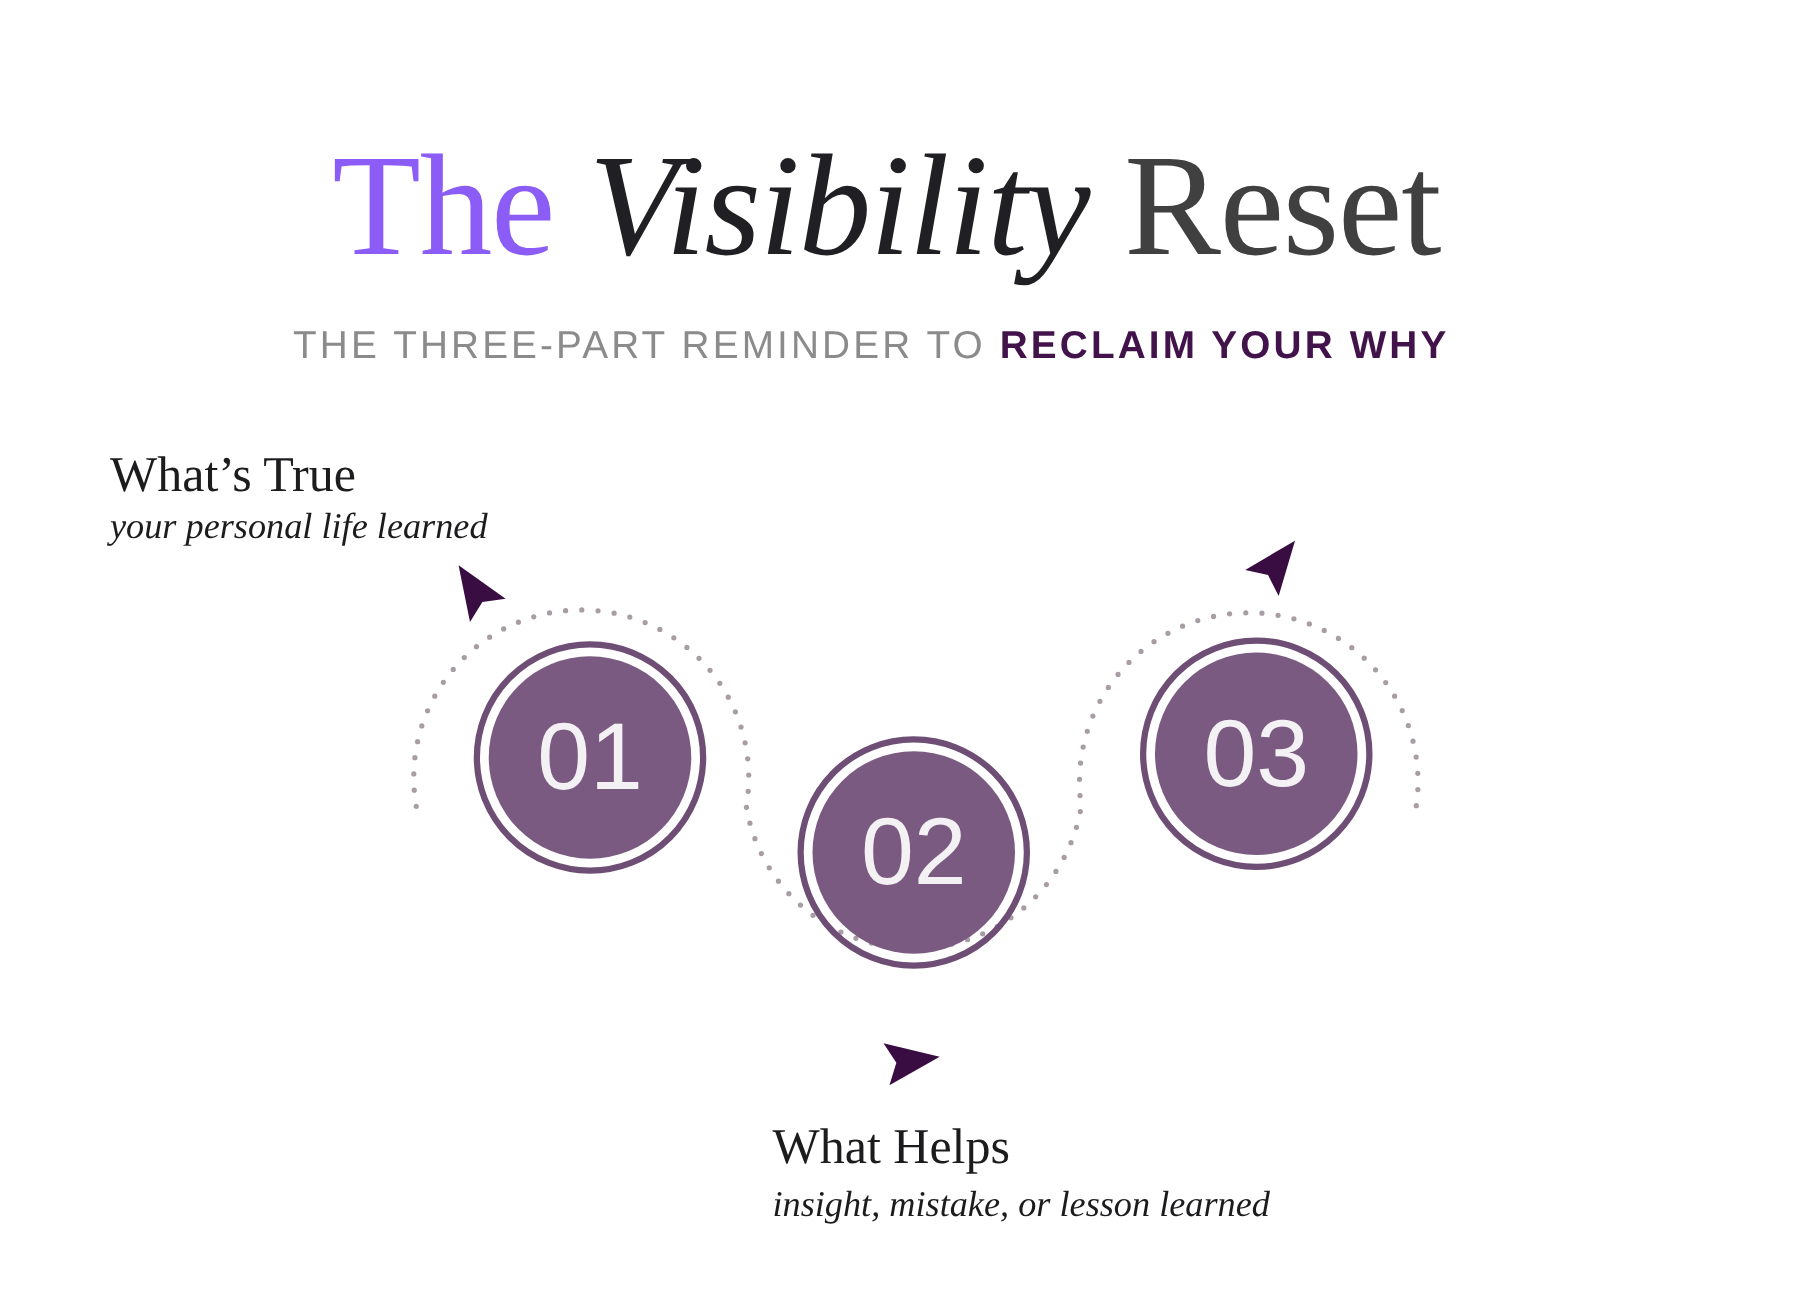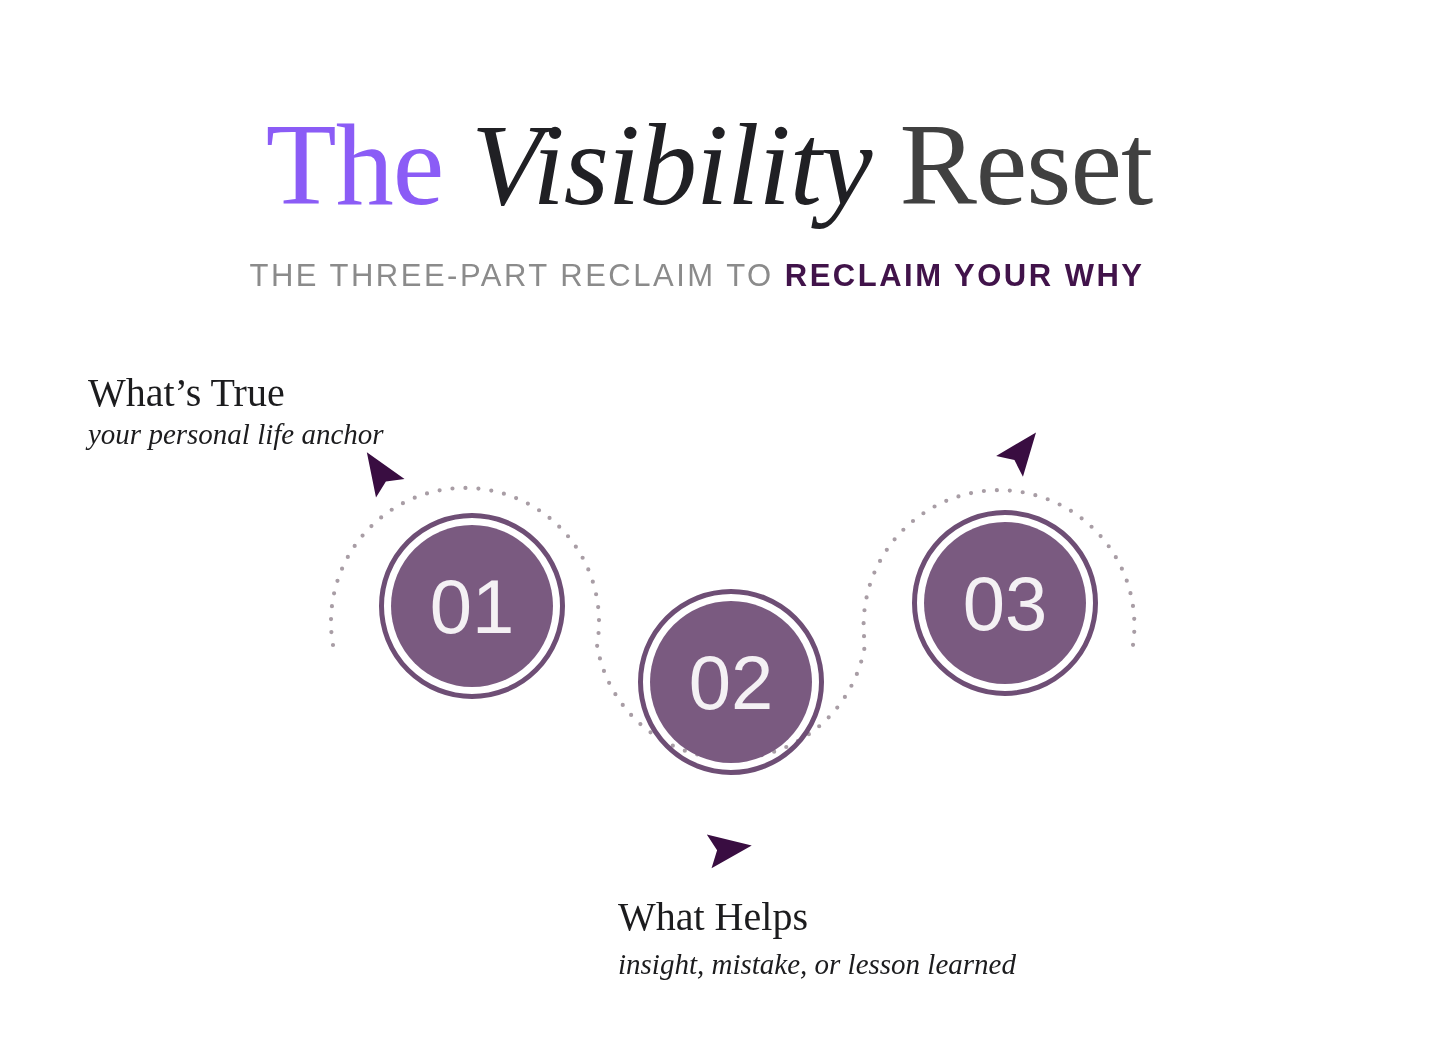--- a/index.html
+++ b/index.html
@@ -35,21 +35,21 @@
     font-family: "Liberation Sans", sans-serif;
     font-size: 31px;
     line-height: 1;
     letter-spacing: 2.5px;
     font-weight: 400;
     color: #8b8b8b;
     white-space: nowrap;
   }
   .subtitle .strong { font-weight: 700; color: #41134a; }
   .label { position: absolute; }
-  .label-1 { left: 88px;   top: 373px; }
+  .label-1 { left: 88px;   top: 360px; }
   .label-2 { left: 618px;  top: 897px; }
   .label-3 { left: 1072px; top: 373px; }
   .label-heading {
     font-size: 40px;
     line-height: 1;
     color: #1c1c1e;
     white-space: nowrap;
   }
   .label-desc {
     margin-top: 6px;
@@ -76,27 +76,27 @@
 
 <div class="canvas">
 
   <h1 class="title">
     <span style="color: #8b5cf6;">The</span>
     <span class="it" style="color: rgb(32, 32, 36);">Visibility</span>
     <span style="color: #404040;">Reset</span>
   </h1>
 
   <div class="subtitle">
-    <span style="color: rgb(139, 139, 139);">THE THREE-PART RECLAIM TO</span>
+    <span style="color: rgb(139, 139, 139);">THE THREE-PART REMINDER TO</span>
     <span class="strong" style="color: rgb(65, 19, 74);">RECLAIM YOUR WHY</span>
   </div>
 
   <div class="label label-1">
     <div class="label-heading" style="color: rgb(28, 28, 30);">What’s True</div>
-    <div class="label-desc" style="color: rgb(28, 28, 30);">your personal life anchor</div>
+    <div class="label-desc" style="color: rgb(28, 28, 30);">your personal life learned</div>
   </div>
 
   <div class="label label-2">
     <div class="label-heading" style="color: rgb(28, 28, 30);">What Helps</div>
     <div class="label-desc" style="color: rgb(28, 28, 30); margin-top: 12px;">insight, mistake, or lesson learned</div>
   </div>
 
 
   <svg class="diagram" viewBox="0 0 1456 1048" aria-hidden="true">
 

